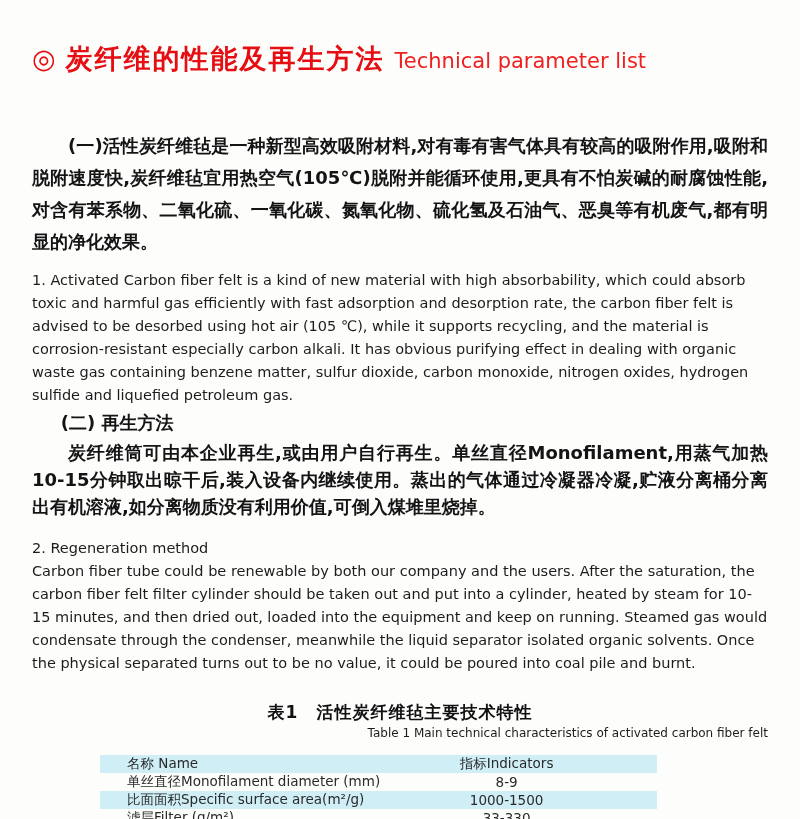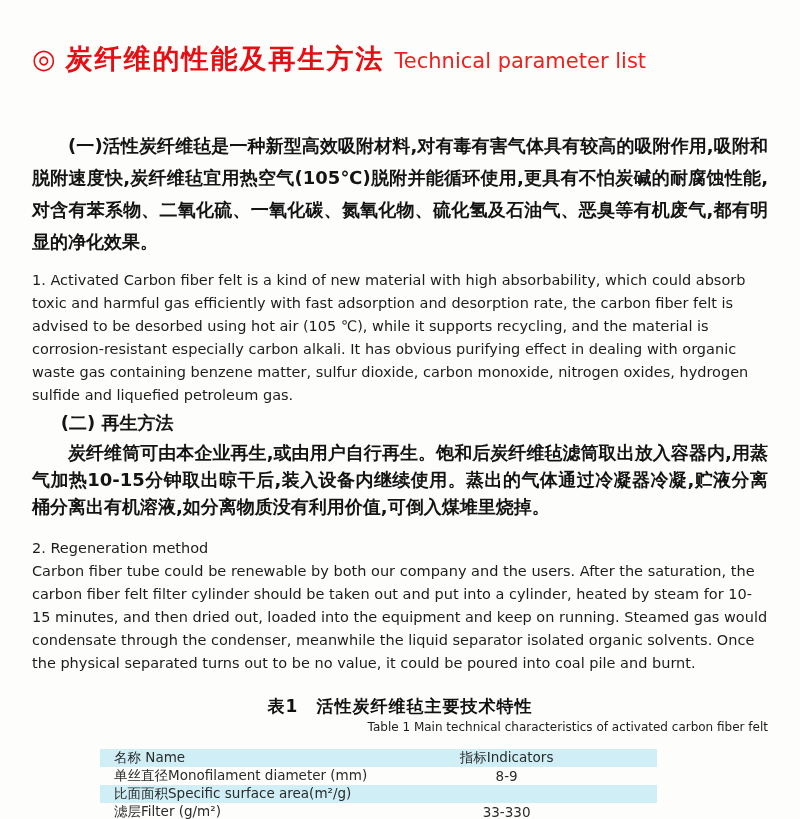--- a/index.html
+++ b/index.html
@@ -62,21 +62,21 @@
     text-align: left;
   }
   .m-para1-zh { margin-top: 52px; }
   .m-para1-en { margin-top: 11px; }
   .m-sec2-head { text-indent: 1.6em; }
   .m-sec2-zh   { margin-top: 0; line-height: 27px; }
   .m-sec2-head-en { margin-top: 17px; }
   .m-sec2-en   { margin-top: 0; }
   
   .table-title-zh {
-    margin-top: 20px;
+    margin-top: 26px;
     text-align: center;
     font-size: 17px;
     font-weight: bold;
     color: #111;
     letter-spacing: 1px;
     line-height: 22px;
   }
   .table-title-en {
     text-align: right;
     font-size: 12px;
@@ -92,21 +92,21 @@
   .spec-row {
     display: flex;
     align-items: center;
     height: 18px;
     font-size: 13.5px;
     color: #2a2a2a;
   }
   .spec-row.blue { background: #cfeef6; }
   .spec-cell-name {
     flex: 0 0 55%;
-    padding-left: 14px;
+    padding-left: 27px;
     white-space: nowrap;
     overflow: hidden;
   }
   .spec-cell-value {
     flex: 0 0 36%;
     text-align: center;
     white-space: nowrap;
   }
   .spec-cell-filler { flex: 1 1 auto; }
 </style>
@@ -120,21 +120,21 @@
     <span class="title-zh">炭纤维的性能及再生方法</span>
     <span class="title-en">Technical parameter list</span>
   </div>
 
   <p class="para-zh m-para1-zh">(一)活性炭纤维毡是一种新型高效吸附材料,对有毒有害气体具有较高的吸附作用,吸附和脱附速度快,炭纤维毡宜用热空气(105℃)脱附并能循环使用,更具有不怕炭碱的耐腐蚀性能,对含有苯系物、二氧化硫、一氧化碳、氮氧化物、硫化氢及石油气、恶臭等有机废气,都有明显的净化效果。</p>
 
   <p class="para-en m-para1-en">1. Activated Carbon fiber felt is a kind of new material with high absorbability, which could absorb toxic and harmful gas efficiently with fast adsorption and desorption rate, the carbon fiber felt is advised to be desorbed using hot air (105 ℃), while it supports recycling, and the material is corrosion-resistant especially carbon alkali. It has obvious purifying effect in dealing with organic waste gas containing benzene matter, sulfur dioxide, carbon monoxide, nitrogen oxides, hydrogen sulfide and liquefied petroleum gas.</p>
 
   <p class="para-zh m-sec2-head">(二) 再生方法</p>
 
-  <p class="para-zh m-sec2-zh">炭纤维筒可由本企业再生,或由用户自行再生。饱和后炭纤维毡滤筒取出放入容器内,用蒸气加热10-15分钟取出晾干后,装入设备内继续使用。蒸出的气体通过冷凝器冷凝,贮液分离桶分离出有机溶液,如分离物质没有利用价值,可倒入煤堆里烧掉。</p>
+  <p class="para-zh m-sec2-zh">炭纤维筒可由本企业再生,或由用户自行再生。单丝直径Monofilament,用蒸气加热10-15分钟取出晾干后,装入设备内继续使用。蒸出的气体通过冷凝器冷凝,贮液分离桶分离出有机溶液,如分离物质没有利用价值,可倒入煤堆里烧掉。</p>
 
   <p class="para-en m-sec2-head-en">2. Regeneration method</p>
 
   <p class="para-en m-sec2-en">Carbon fiber tube could be renewable by both our company and the users. After the saturation, the carbon fiber felt filter cylinder should be taken out and put into a cylinder, heated by steam for 10-15 minutes, and then dried out, loaded into the equipment and keep on running. Steamed gas would condensate through the condenser, meanwhile the liquid separator isolated organic solvents. Once the physical separated turns out to be no value, it could be poured into coal pile and burnt.</p>
 
   <div class="table-title-zh">表1　活性炭纤维毡主要技术特性</div>
   <div class="table-title-en">Table 1 Main technical characteristics of activated carbon fiber felt</div>
 
   <div class="spec-table">
 
@@ -145,20 +145,21 @@
     </div>
 
     <div class="spec-row">
       <span class="spec-cell-name">单丝直径Monofilament diameter (mm)</span>
       <span class="spec-cell-value">8-9</span>
       <span class="spec-cell-filler"></span>
     </div>
 
     <div class="spec-row blue">
       <span class="spec-cell-name">比面面积Specific surface area(m²/g)</span>
+      <span class="spec-cell-value">1000-1500</span>
       <span class="spec-cell-filler"></span>
     </div>
 
     <div class="spec-row">
       <span class="spec-cell-name">滤层Filter (g/m²)</span>
       <span class="spec-cell-value">33-330</span>
       <span class="spec-cell-filler"></span>
     </div>
 
     <div class="spec-row blue">

